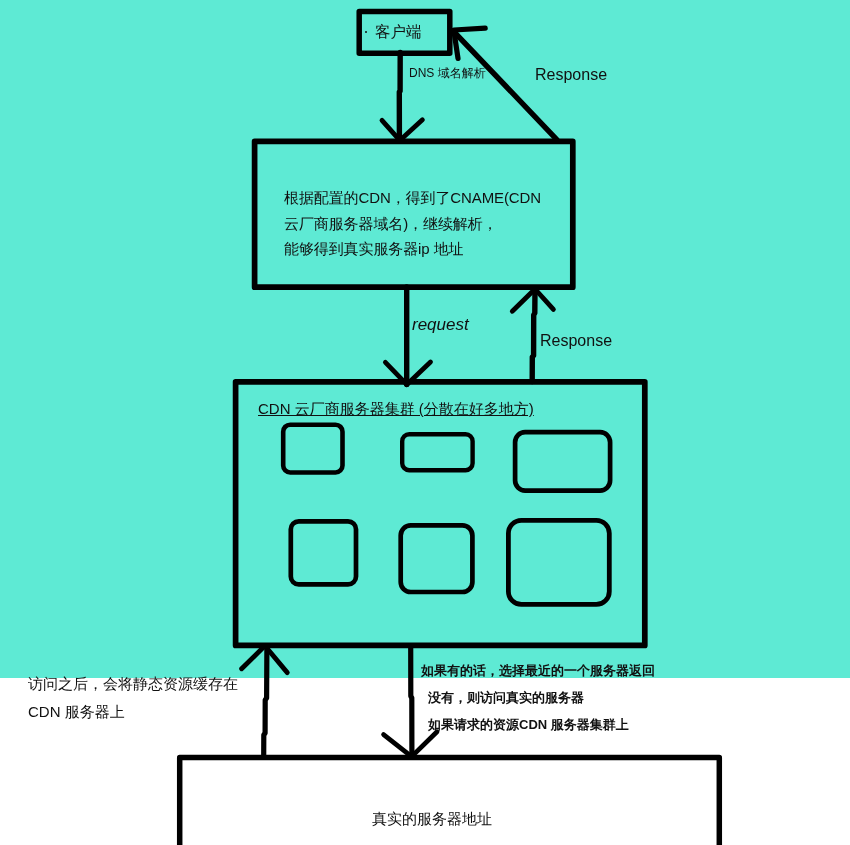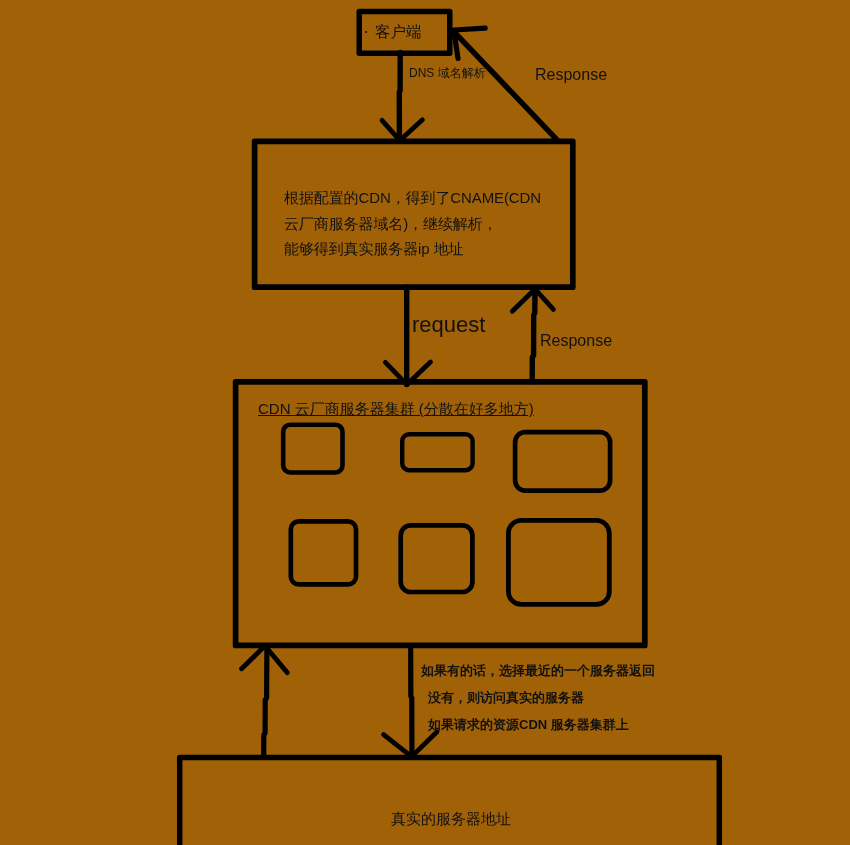--- a/index.html
+++ b/index.html
@@ -1,36 +1,36 @@
 <!DOCTYPE html>
 <html><head>
 <meta charset="utf-8">
 <title>CDN</title>
 <style>
   html,body{margin:0;padding:0;background:#fff;}
   body{width:850px;height:845px;overflow:hidden;font-family:"Liberation Sans",sans-serif;}
-  #stage{position:relative;width:850px;height:845px;background:#a16207;}
+  #stage{position:relative;width:850px;height:678px;background:#5eead4;}
   svg.layer{position:absolute;left:0;top:0;width:850px;height:845px;}
   .lbl{position:absolute;color:#111111;white-space:pre;font-family:"Liberation Sans",sans-serif;}
   .blk{position:absolute;color:#111111;font-family:"Liberation Sans",sans-serif;}
   .blk>div{white-space:pre;margin:0;padding:0;}
   .dot{position:absolute;width:2px;height:2px;background:#111111;border-radius:50%;}
 
   .t-client{left:375px;top:24px;font-size:15.5px;line-height:16px;}
   .dot{left:365px;top:31px;}
   .t-dnsedge{left:409px;top:65px;font-size:12px;line-height:16px;}
   .t-respedge{left:535px;top:67px;font-size:16px;line-height:16px;}
   .t-dnsbox{left:284px;top:185px;font-size:15px;line-height:25.5px;letter-spacing:-0.1px;}
-  .t-request{left:412px;top:316px;font-size:22px;line-height:17px;}
+  .t-request{left:412px;top:316px;font-size:17px;line-height:17px;font-style:italic;}
   .t-response2{left:540px;top:332px;font-size:16px;line-height:17px;}
   .t-cluster{left:258px;top:401px;font-size:15px;line-height:16px;text-decoration:underline;}
   .t-cache{left:28px;top:670px;font-size:15px;line-height:27.6px;}
   .t-originnote{left:421px;top:657px;font-size:13px;line-height:27px;font-weight:bold;}
   .t-originnote .ind{padding-left:7px;}
-  .t-origin{left:391px;top:811px;font-size:15px;line-height:16px;}
+  .t-origin{left:372px;top:811px;font-size:15px;line-height:16px;}
 </style>
 </head>
 <body>
 
 <div id="stage">
   <svg class="layer" viewBox="0 0 850 845">
     <g fill="none" stroke="#000000" stroke-linecap="round" stroke-linejoin="round">
 
       <rect x="359.2" y="11.6" width="90.6" height="41.7" stroke-width="5.5"></rect>
 
@@ -98,20 +98,24 @@
     <div>根据配置的CDN，得到了CNAME(CDN</div>
     <div>云厂商服务器域名)，继续解析，</div>
     <div>能够得到真实服务器ip 地址</div>
   </div>
 
   <div class="lbl t-request">request</div>
   <div class="lbl t-response2">Response</div>
 
   <div class="lbl t-cluster">CDN 云厂商服务器集群 (分散在好多地方)</div>
 
+  <div class="blk t-cache">
+    <div>访问之后，会将静态资源缓存在</div>
+    <div>CDN 服务器上</div>
+  </div>
 
   <div class="blk t-originnote">
     <div>如果有的话，选择最近的一个服务器返回</div>
     <div class="ind">没有，则访问真实的服务器</div>
     <div class="ind">如果请求的资源CDN 服务器集群上</div>
   </div>
 
   <div class="lbl t-origin">真实的服务器地址</div>
 </div>
 

